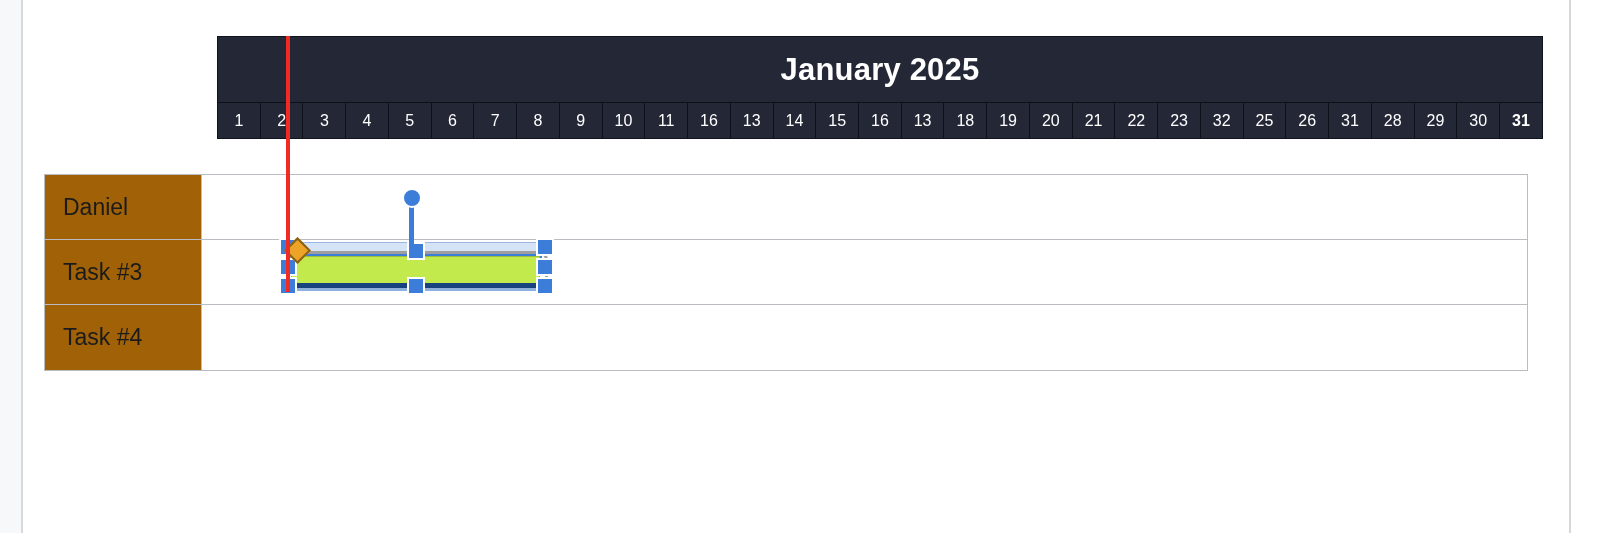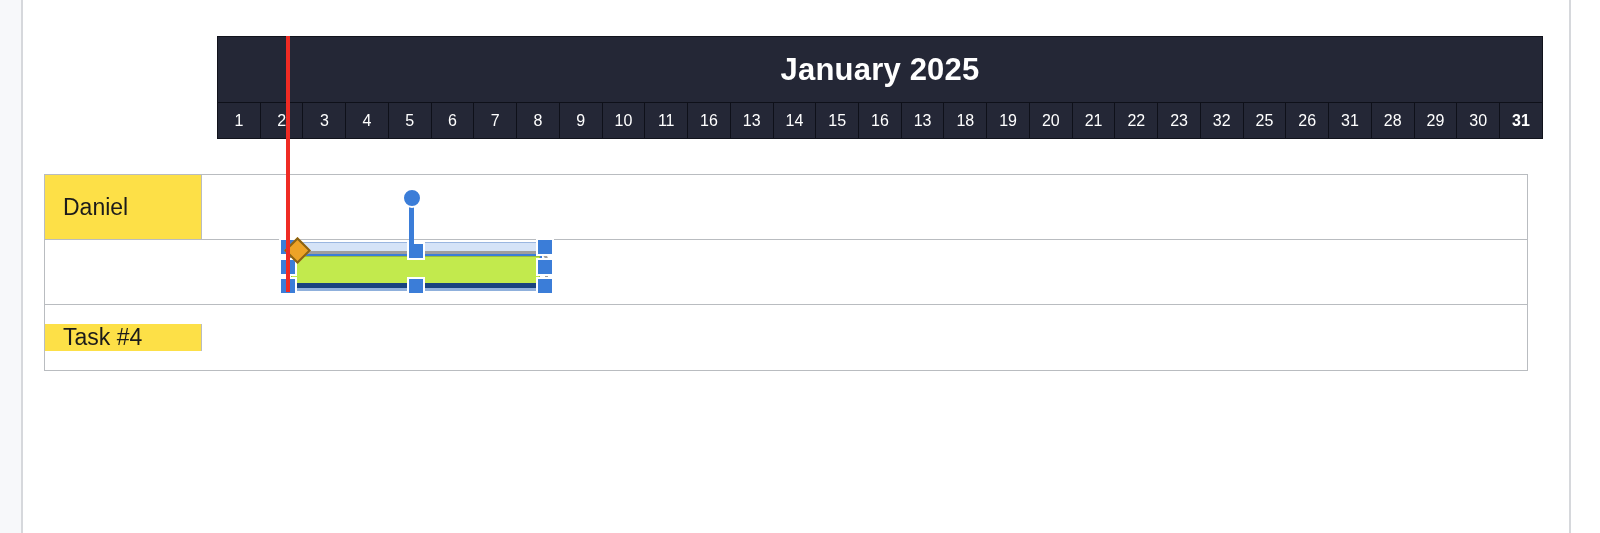--- a/index.html
+++ b/index.html
@@ -84,32 +84,32 @@
     width: 1484px;
     border: 1px solid #b9bcc0;
     box-sizing: border-box;
   }
   .grid-row {
     display: flex;
     height: 65px;
     border-bottom: 1px solid #b9bcc0;
     box-sizing: border-box;
   }
-  .grid-row:last-child { border-bottom: none; align-items: center; }
+  .grid-row:last-child { border-bottom: none; }
   .row-label {
     width: 157px;
     flex: 0 0 157px;
     box-sizing: border-box;
     border-right: 1px solid #b9bcc0;
     display: flex;
     align-items: center;
     padding-left: 18px;
     font-size: 23px;
     color: #1b1b1b;
-    background: #fde047;
+    background: #a16207;
   }
   .row-track {
     flex: 1 1 auto;
     position: relative;
     background: #ffffff;
   }
 
   
   .red-line {
     position: absolute;
@@ -290,20 +290,21 @@
         <div class="day-cell">31</div>
       </div>
   </div>
 
   <div class="grid" id="grid">
       <div class="grid-row">
         <div class="row-label">Daniel</div>
         <div class="row-track"></div>
       </div>
       <div class="grid-row">
+        <div class="row-label">Task #3</div>
         <div class="row-track"></div>
       </div>
       <div class="grid-row">
         <div class="row-label">Task #4</div>
         <div class="row-track"></div>
       </div>
     </div>
 
   <div class="red-line"></div>
 

